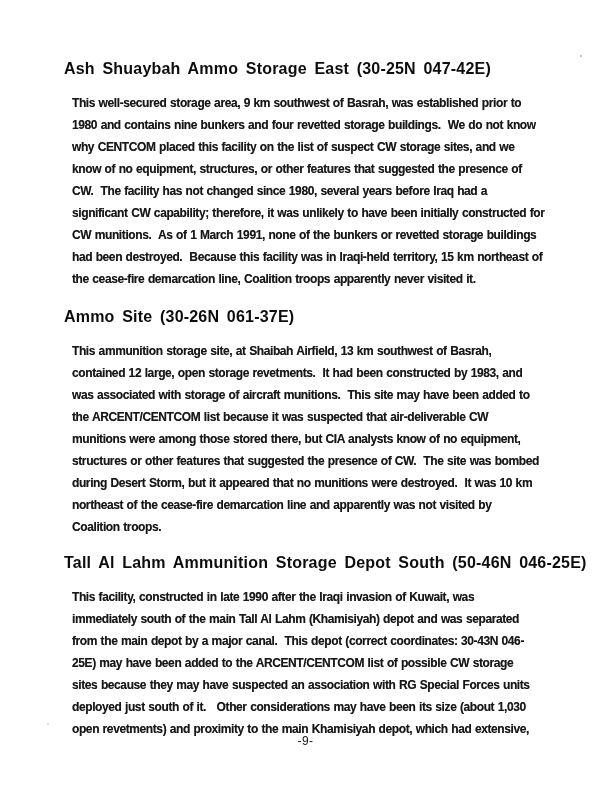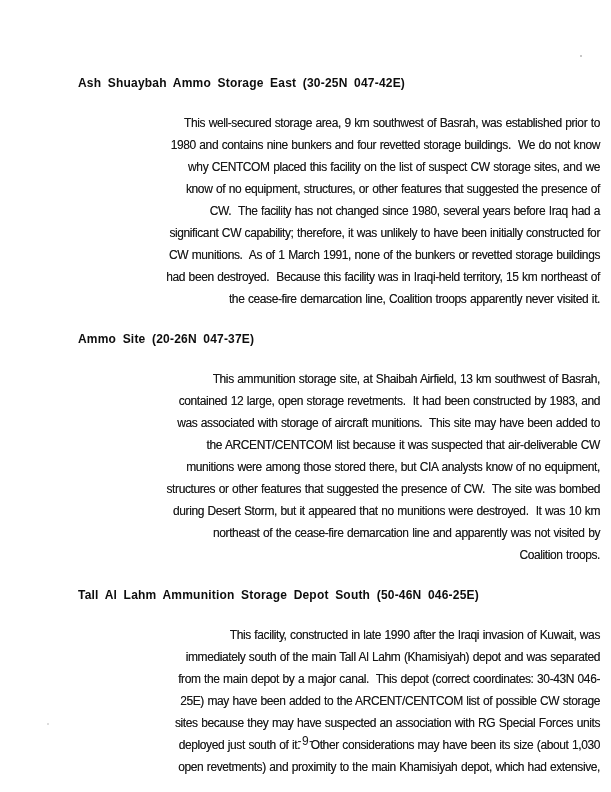--- a/index.html
+++ b/index.html
@@ -16,40 +16,39 @@
   }
   .content {
     position: absolute;
     left: 60px; top: 54px;
     width: 540px;
   }
   section { margin: 0; }
   .sec-2 { margin-top: 16px; }
   .sec-3 { margin-top: 14px; }
   h2.heading {
-    margin: 18px;
-    font-size: 12px;
+    margin: 4px;
+    font-size: 16px;
     font-weight: bold;
     color: #0d0d0d;
     letter-spacing: 0.2px;
     word-spacing: 3px;
     line-height: 22px;
     white-space: pre;
   }
   p.body-text {
-    margin: 0;
+    margin: 12px;
     font-size: 12px;
-    font-weight: normal;
+    font-weight: bold;
     color: #181818;
     letter-spacing: -0.4px;
     word-spacing: 0.6px;
     line-height: 22px;
     white-space: pre;
     text-shadow: 0 0 0.3px rgba(20,20,20,0.55);
-    text-align: right;
   }
   .pageno {
     position: absolute;
     left: 0; top: 734px;
     width: 611px;
     text-align: center;
     font-size: 12px;
     color: #181818;
     letter-spacing: 0.5px;
   }
@@ -73,21 +72,21 @@
 why CENTCOM placed this facility on the list of suspect CW storage sites, and we
 know of no equipment, structures, or other features that suggested the presence of
 CW.  The facility has not changed since 1980, several years before Iraq had a
 significant CW capability; therefore, it was unlikely to have been initially constructed for
 CW munitions.  As of 1 March 1991, none of the bunkers or revetted storage buildings
 had been destroyed.  Because this facility was in Iraqi-held territory, 15 km northeast of
 the cease-fire demarcation line, Coalition troops apparently never visited it.</p>
     </section>
 
     <section class="sec-2">
-      <h2 class="heading">Ammo Site (20-26N 047-37E)</h2>
+      <h2 class="heading">Ammo Site (30-26N 061-37E)</h2>
       <p class="body-text">This ammunition storage site, at Shaibah Airfield, 13 km southwest of Basrah,
 contained 12 large, open storage revetments.  It had been constructed by 1983, and
 was associated with storage of aircraft munitions.  This site may have been added to
 the ARCENT/CENTCOM list because it was suspected that air-deliverable CW
 munitions were among those stored there, but CIA analysts know of no equipment,
 structures or other features that suggested the presence of CW.  The site was bombed
 during Desert Storm, but it appeared that no munitions were destroyed.  It was 10 km
 northeast of the cease-fire demarcation line and apparently was not visited by
 Coalition troops.</p>
     </section>

